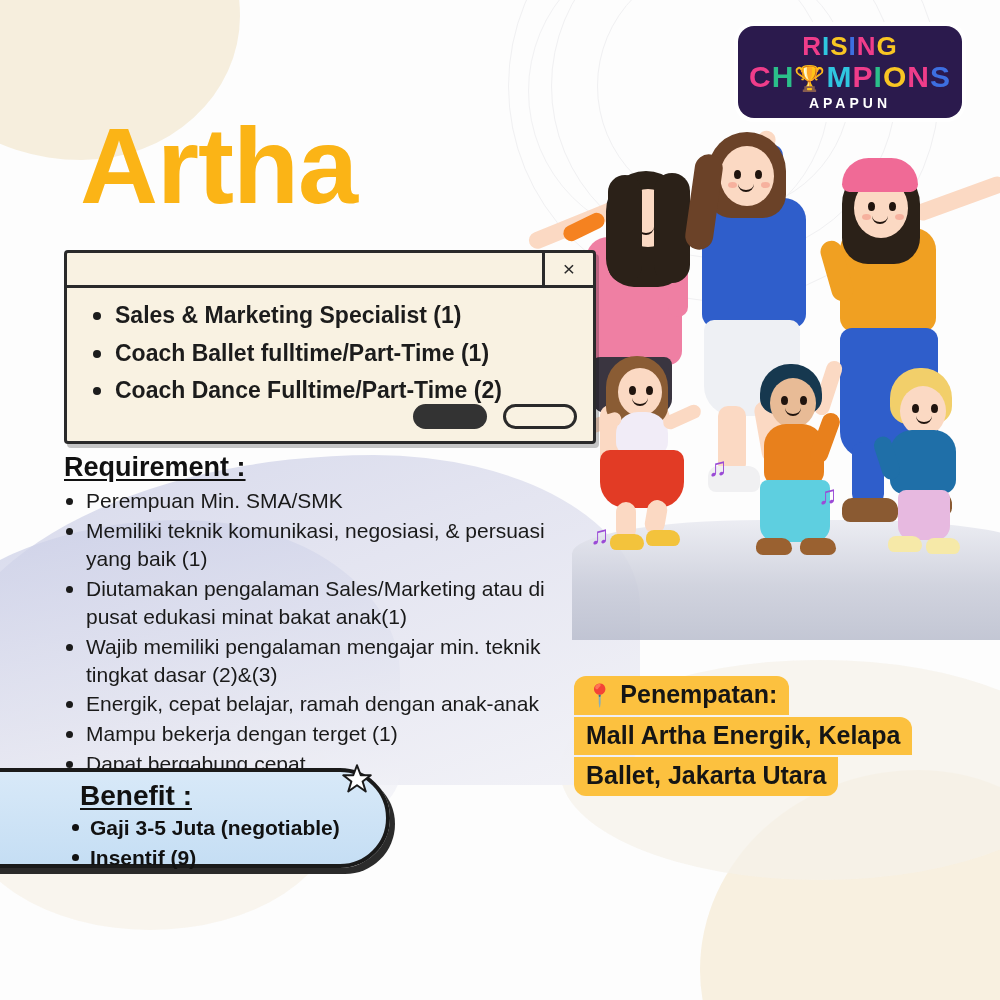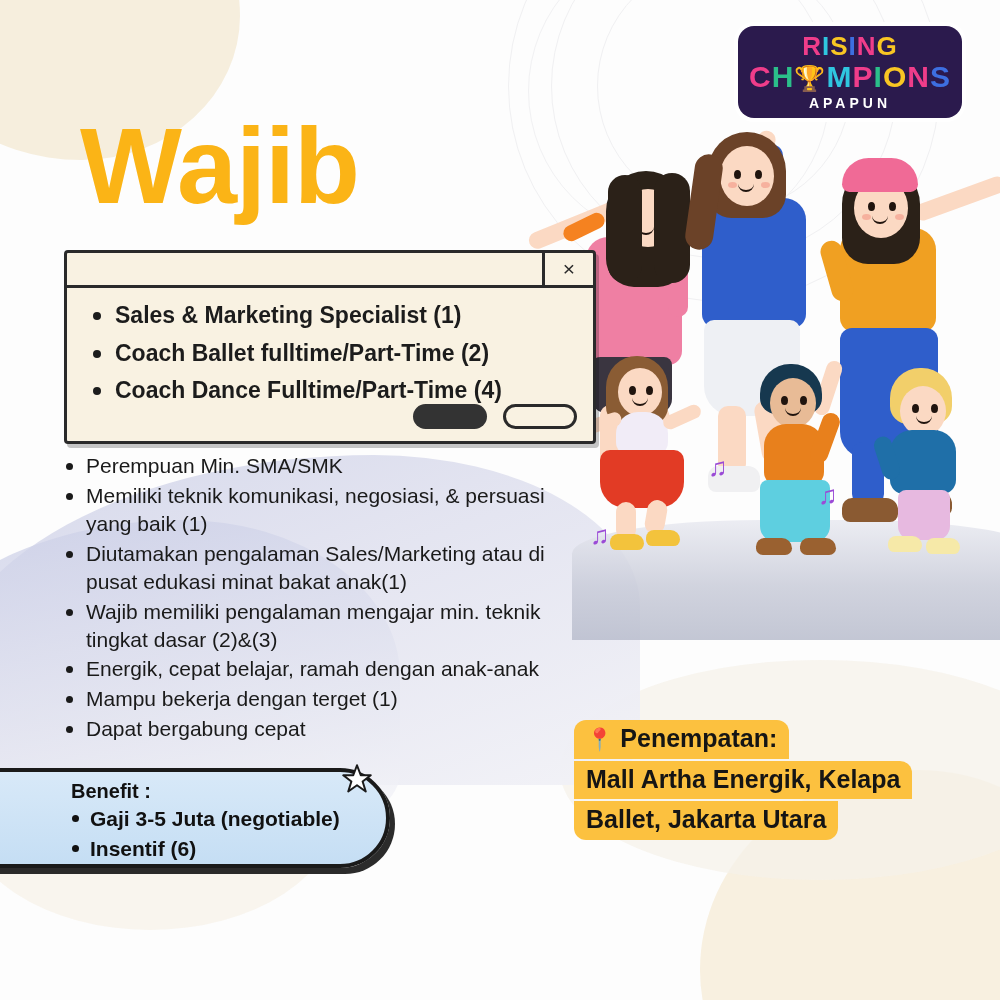--- a/index.html
+++ b/index.html
@@ -166,40 +166,40 @@
   .benefit{
     position:absolute;left:-20px;top:768px;width:410px;height:100px;
     background:linear-gradient(180deg,#d8e9f8 0%, #c5def4 100%);
     border:4px solid #1a1a1a;
     border-radius:0 54px 54px 0;
     box-shadow:5px 6px 0 rgba(20,20,20,.9);
     box-sizing:border-box;
     padding:8px 0 0 84px;
   }
   .ben-title{
-    font-size:20px;font-weight:bold;color:#111;
-    text-underline-offset:3px;
-    margin:0 0 1px 3px;
+    font-size:28px;font-weight:bold;color:#111;
+    text-decoration:underline;text-underline-offset:3px;
+    margin:0 0 1px 12px;
   }
   .ben-list{list-style:none;margin:0;padding:0;}
   .ben-list li{
     position:relative;padding-left:22px;
     font-size:21px;font-weight:bold;color:#111;line-height:1.42;
   }
   .ben-list li:before{
     content:"";position:absolute;left:4px;top:11px;
     width:7px;height:7px;border-radius:50%;background:#111;
   }
   .ben-star{
     position:absolute;right:14px;top:-8px;width:30px;height:30px;
   }
 
   
   .place{
-    position:absolute;left:574px;top:676px;width:362px;margin-top:44px;
+    position:absolute;left:574px;top:676px;width:362px;
   }
   .place-line{
     display:inline-block;background:#fcc13f;
     font-size:25px;font-weight:bold;color:#151515;
     padding:4px 12px 5px 12px;line-height:1.18;
     border-radius:10px;margin-bottom:2px;
   }
   .place-line.l1{border-radius:12px 12px 0 0;}
   .place-line.l2{border-radius:0 12px 0 0;}
   .place-line.l3{border-radius:0 0 12px 12px;}
@@ -351,63 +351,64 @@
       <div class="shoe" style="left:24px;top:170px;width:34px;height:16px;background:#f6e9a8;"></div>
       <div class="shoe" style="left:62px;top:172px;width:34px;height:16px;background:#f6e9a8;"></div>
     </div>
 
     <div class="note" style="left:78px;top:400px;">♫</div>
     <div class="note" style="left:196px;top:332px;">♫</div>
     <div class="note" style="left:306px;top:360px;">♫</div>
     <div class="note" style="left:66px;top:248px;font-size:20px;">♫</div>
   </div>
 
-  <div class="hiring">Wajib</div>
+  <div class="hiring">Artha</div>
 
   <div class="logo">
     <div class="logo-badge"></div>
     <div class="logo-row1"><span style="color: rgb(239, 61, 138);">R</span><span style="color: rgb(47, 198, 224);">I</span><span style="color: rgb(249, 198, 35);">S</span><span style="color: rgb(61, 111, 224);">I</span><span style="color: rgb(239, 61, 138);">N</span><span style="color: rgb(249, 198, 35);">G</span></div>
     <div class="logo-row2"><span style="color: rgb(239, 61, 138);">C</span><span style="color: rgb(43, 191, 138);">H</span><span class="trophy">🏆</span><span style="color: rgb(47, 198, 224);">M</span><span style="color: rgb(239, 61, 138);">P</span><span style="color: rgb(43, 191, 138);">I</span><span style="color: rgb(249, 198, 35);">O</span><span style="color: rgb(239, 61, 138);">N</span><span style="color: rgb(61, 111, 224);">S</span></div>
     <div class="logo-row3">APAPUN</div>
   </div>
 
   <div class="win">
     <div class="win-titlebar">
       <div class="win-close">×</div>
     </div>
     <div class="win-body">
       <ul class="job-list">
         <li>Sales &amp; Marketing Specialist (1)</li>
-        <li>Coach Ballet fulltime/Part-Time (2)</li>
-        <li>Coach Dance Fulltime/Part-Time (4)</li>
+        <li>Coach Ballet fulltime/Part-Time (1)</li>
+        <li>Coach Dance Fulltime/Part-Time (2)</li>
       </ul>
     </div>
     <div class="win-buttons">
       <div class="btn-filled"></div>
       <div class="btn-outline"></div>
     </div>
   </div>
 
   <div class="req">
+    <div class="req-title">Requirement :</div>
     <ul class="req-list">
       <li>Perempuan Min. SMA/SMK</li>
       <li>Memiliki teknik komunikasi, negosiasi, &amp; persuasi yang baik (1)</li>
       <li>Diutamakan pengalaman Sales/Marketing atau di pusat edukasi minat bakat anak(1)</li>
       <li>Wajib memiliki pengalaman mengajar min. teknik tingkat dasar (2)&amp;(3)</li>
       <li>Energik, cepat belajar, ramah dengan anak-anak</li>
       <li>Mampu bekerja dengan terget (1)</li>
       <li>Dapat bergabung cepat</li>
     </ul>
   </div>
 
   <div class="benefit">
     <div class="ben-title">Benefit :</div>
     <ul class="ben-list">
       <li>Gaji 3-5 Juta (negotiable)</li>
-      <li>Insentif (6)</li>
+      <li>Insentif (9)</li>
     </ul>
     <svg class="ben-star" viewBox="0 0 24 24">
       <polygon points="12,1 15,9 23,9 16.5,14 19,22 12,17 5,22 7.5,14 1,9 9,9" fill="#ffffff" stroke="#1a1a1a" stroke-width="1.6" stroke-linejoin="round"></polygon>
     </svg>
   </div>
 
   <div class="place">
     <div class="place-line l1"><span class="pin">📍</span> <span>Penempatan:</span></div><br>
     <div class="place-line l2">Mall Artha Energik, Kelapa</div><br>
     <div class="place-line l3">Ballet, Jakarta Utara</div>

